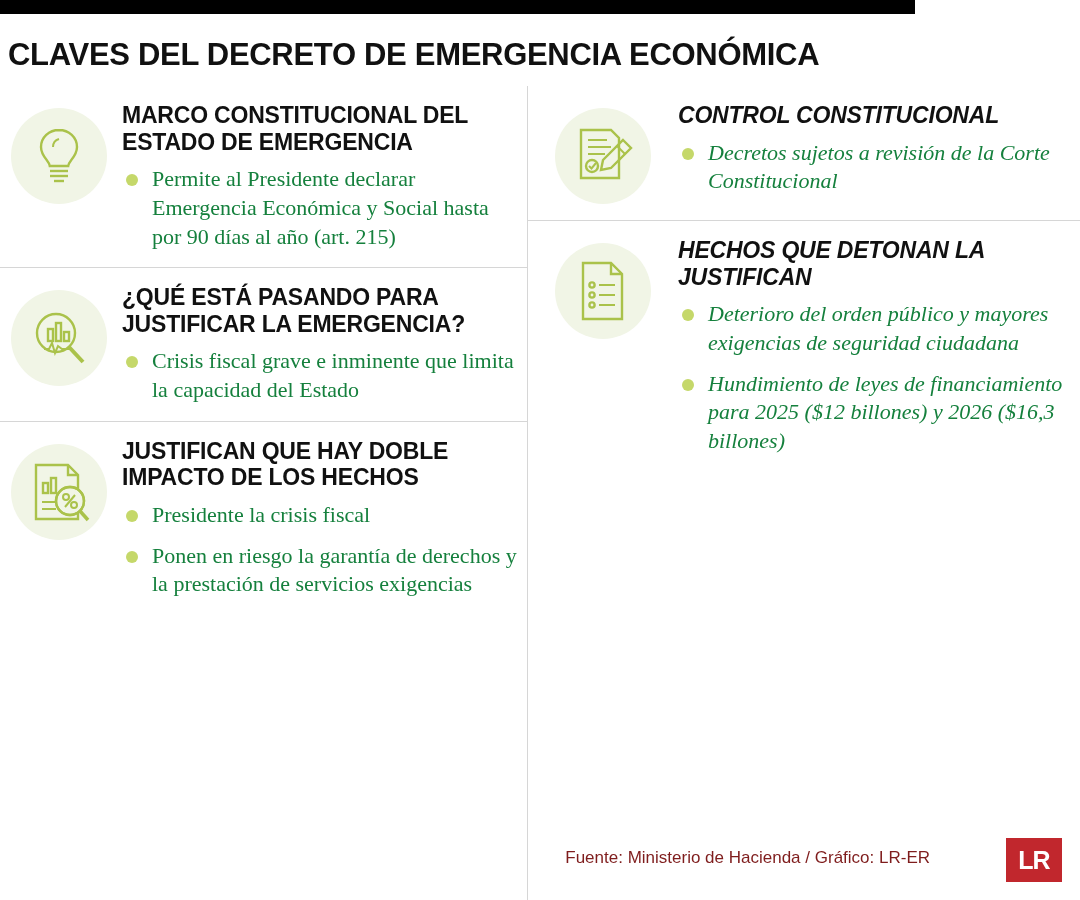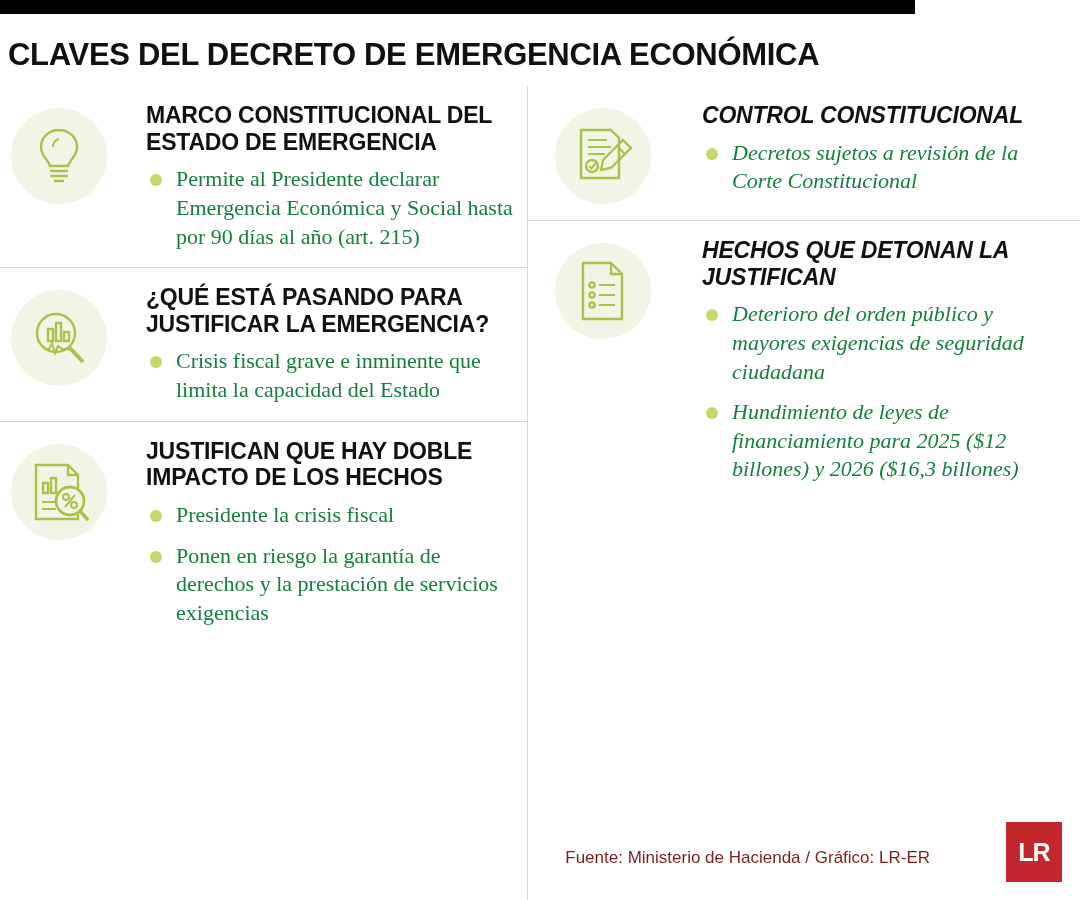--- a/index.html
+++ b/index.html
@@ -47,21 +47,20 @@
   }
   .col-right {
     position: absolute;
     left: 528px; top: 86px;
     width: 552px;
   }
   .block {
     display: flex;
     align-items: flex-start;
     padding: 16px 10px 16px 0;
-    gap: 24px;
   }
   .hr {
     height: 1px;
     background: #d6d6d6;
     width: 100%;
   }
   .hr.right { width: 552px; }
   .icon-wrap {
     flex: 0 0 auto;
     width: 118px;
@@ -119,21 +118,21 @@
     position: absolute;
     right: 150px; bottom: 32px;
     font-size: 17px;
     font-family: Liberation Sans, sans-serif;
     color: #7f1d1d;
     text-align: right;
   }
   .logo {
     position: absolute;
     right: 18px; bottom: 18px;
-    width: 56px; height: 60px;
+    width: 56px; height: 44px;
     background: #c1272d;
     color: #fff;
     font-weight: bold;
     font-size: 25px;
     display: flex;
     align-items: center;
     justify-content: center;
     letter-spacing: -1px;
     font-family: "Liberation Sans", sans-serif;
   }

